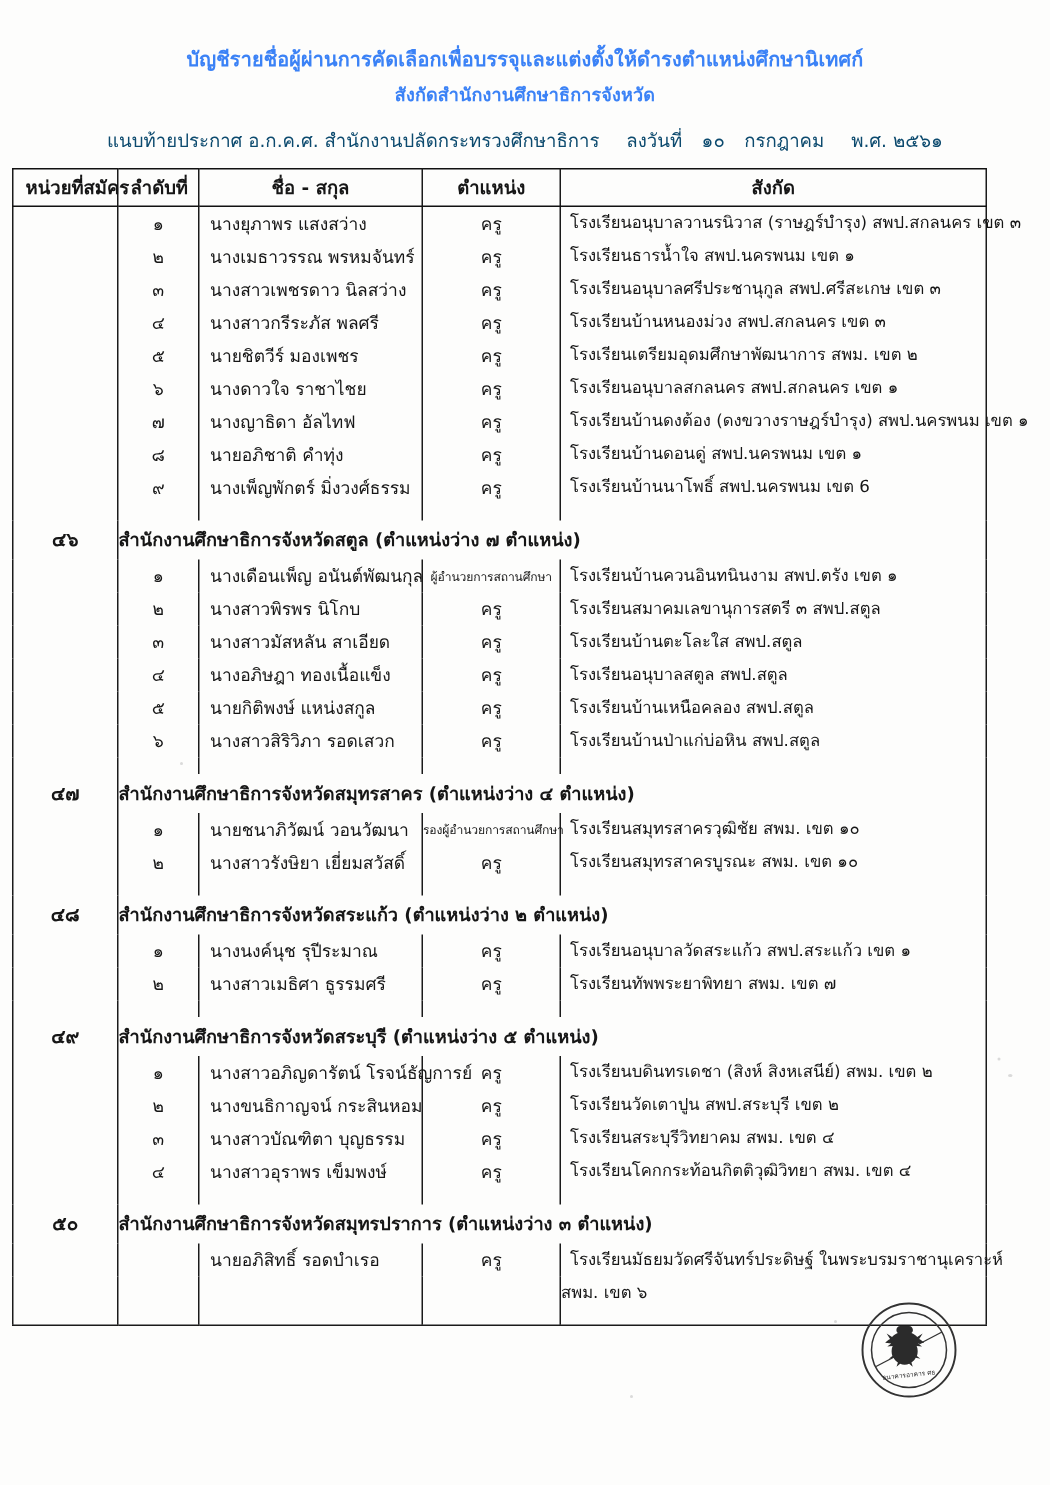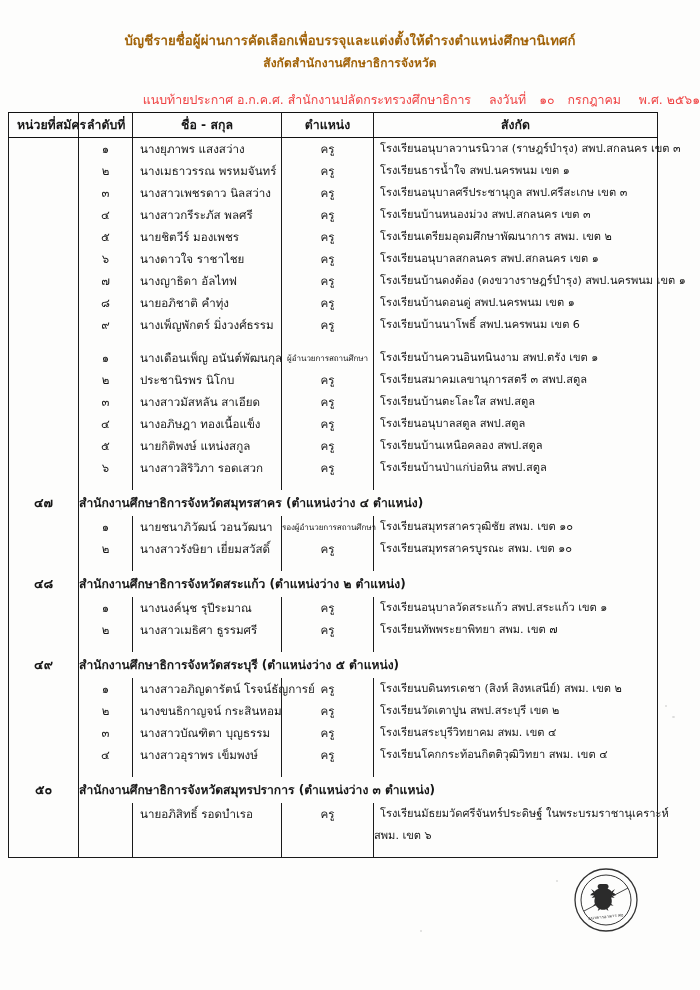--- a/index.html
+++ b/index.html
@@ -29,33 +29,32 @@
   
   .doc-header {
     padding-top: 30px;
     text-align: center;
   }
   .doc-title-line {
     font-size: 13.2px;
     line-height: 22px;
     letter-spacing: 0.1px;
     font-weight: 600;
-    color: #a16207;
+    color: #3b82f6;
     white-space: nowrap;
   }
   .doc-title-line.sub {
     font-size: 12px;
   }
   .doc-attach-line {
     font-size: 12.4px;
     line-height: 24px;
-    margin-top: 14px;
+    margin-top: 8px;
     white-space: nowrap;
-    color: #ef4444;
-    text-align: right;
+    color: #0c4a6e;
   }
   .doc-attach-line .sp-wide { display: inline-block; width: 10px; }
   .doc-attach-line .date-num { display: inline-block; padding: 0 9px; }
 
   
   .table-wrap {
     position: absolute;
     left: 8px;
     top: 112px;
     width: 649px;
@@ -253,30 +252,34 @@
             <td class="cell affil">โรงเรียนบ้านนาโพธิ์ สพป.นครพนม เขต 6</td>
           </tr>
           <tr class="spacer">
             <td></td>
             <td></td>
             <td></td>
             <td></td>
             <td></td>
           </tr>
           <tr>
+            <td class="cell unitnum" style="height: 26px; line-height: 26px;">๔๖</td>
+            <td class="group-head" colspan="4">สำนักงานศึกษาธิการจังหวัดสตูล  (ตำแหน่งว่าง ๗ ตำแหน่ง)</td>
+          </tr>
+          <tr>
             <td class="cell ctr"></td>
             <td class="cell seq">๑</td>
             <td class="cell name">นางเดือนเพ็ญ  อนันต์พัฒนกุล</td>
             <td class="cell pos small">ผู้อำนวยการสถานศึกษา</td>
             <td class="cell affil">โรงเรียนบ้านควนอินทนินงาม สพป.ตรัง เขต ๑</td>
           </tr>
           <tr>
             <td class="cell ctr"></td>
             <td class="cell seq">๒</td>
-            <td class="cell name">ประชานิรพร  นิโกบ</td>
+            <td class="cell name">นางสาวพิรพร  นิโกบ</td>
             <td class="cell pos">ครู</td>
             <td class="cell affil">โรงเรียนสมาคมเลขานุการสตรี ๓ สพป.สตูล</td>
           </tr>
           <tr>
             <td class="cell ctr"></td>
             <td class="cell seq">๓</td>
             <td class="cell name">นางสาวมัสหลัน  สาเอียด</td>
             <td class="cell pos">ครู</td>
             <td class="cell affil">โรงเรียนบ้านตะโละใส สพป.สตูล</td>
           </tr>

